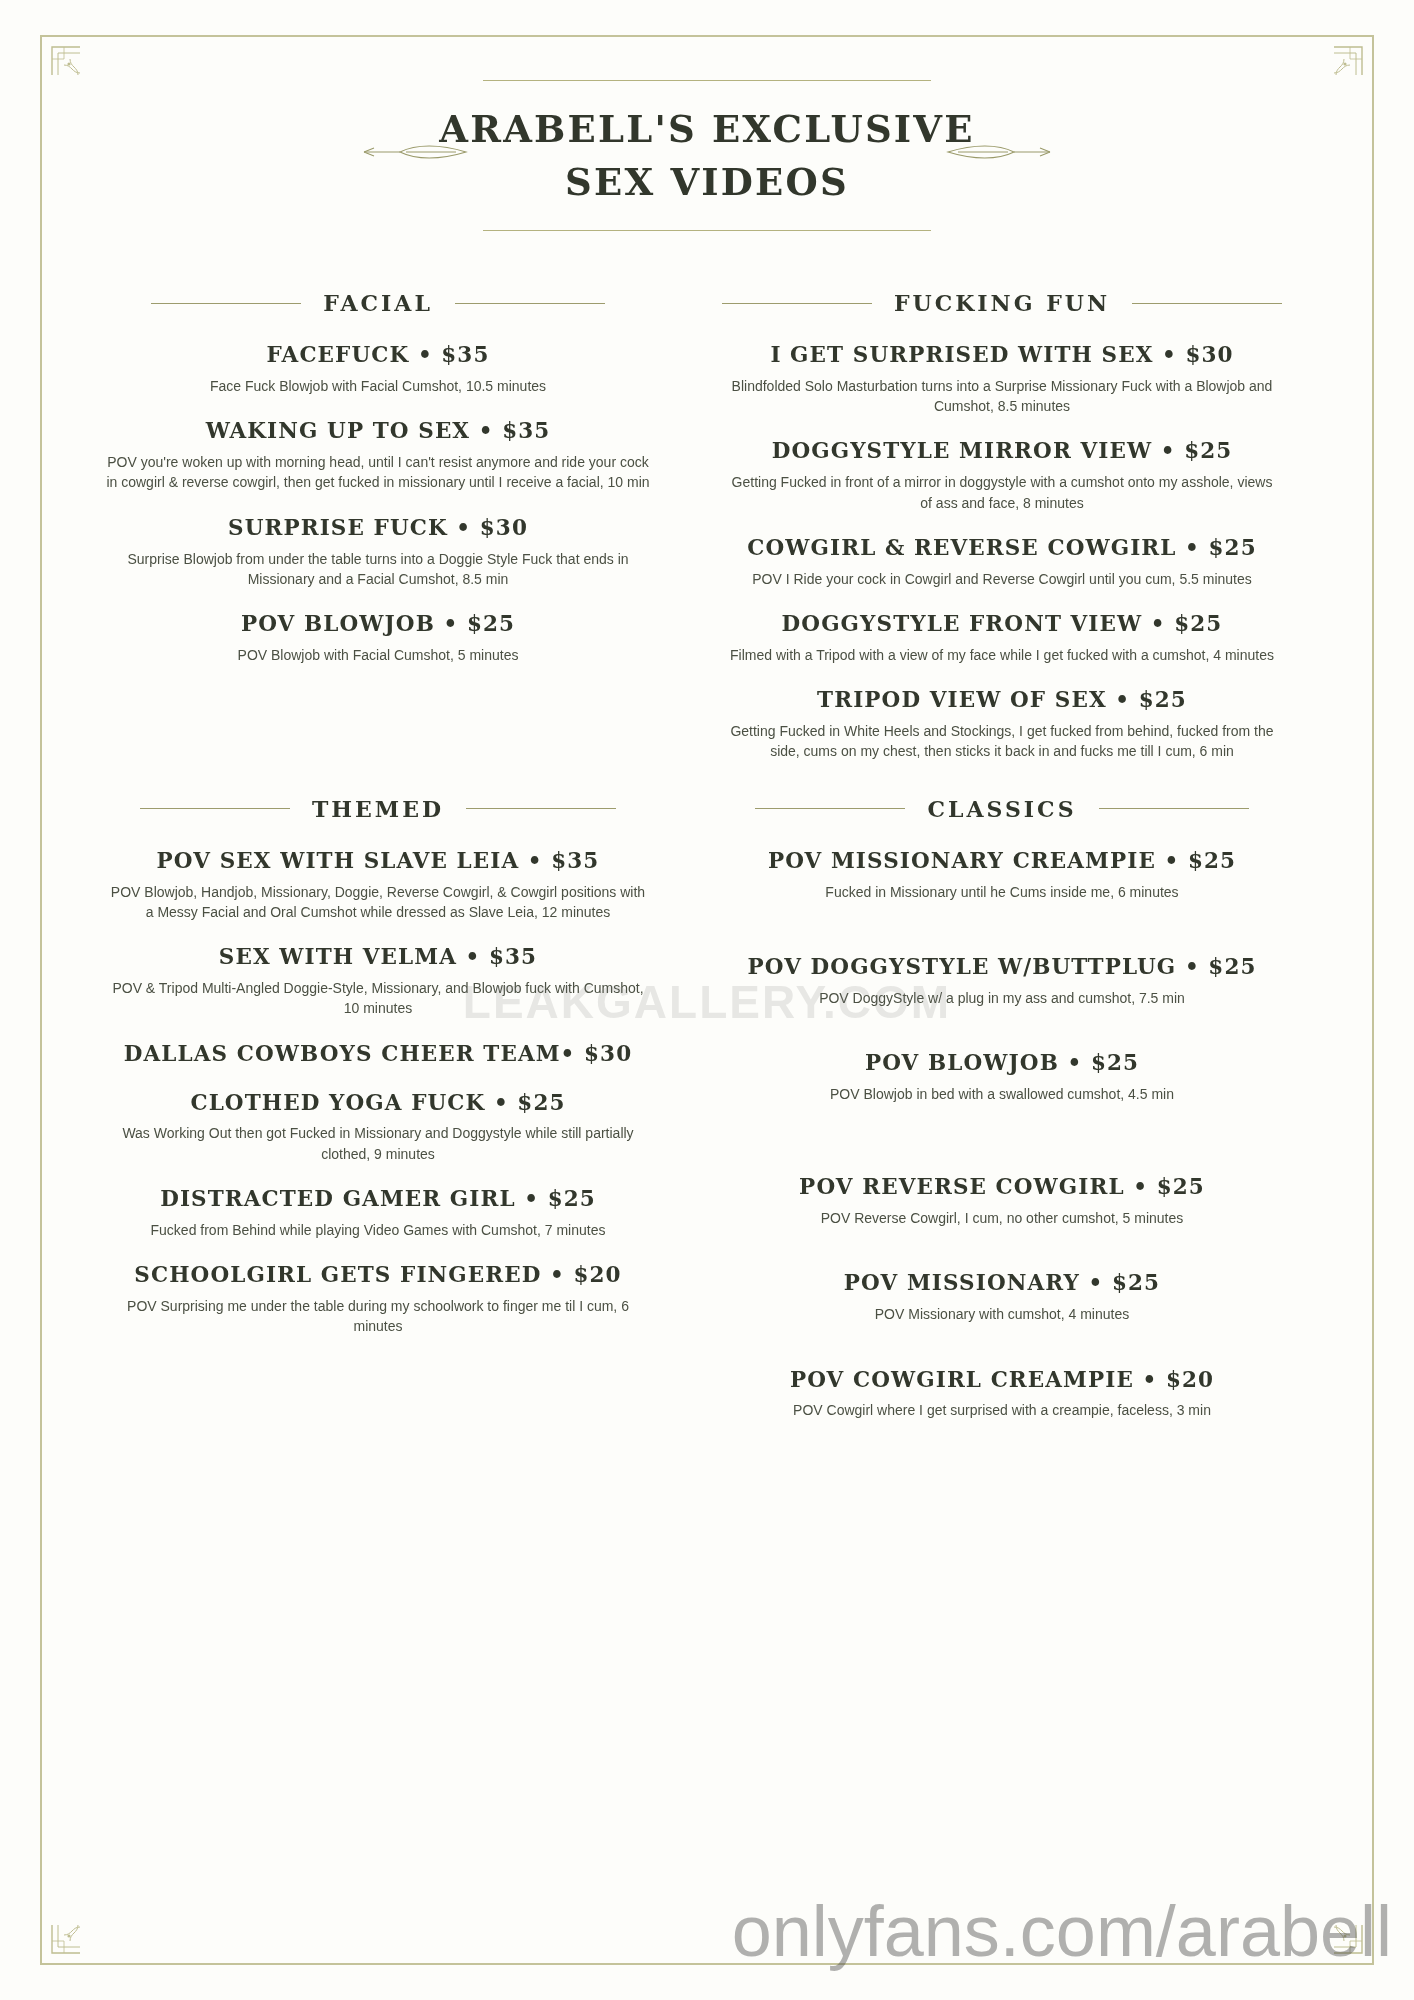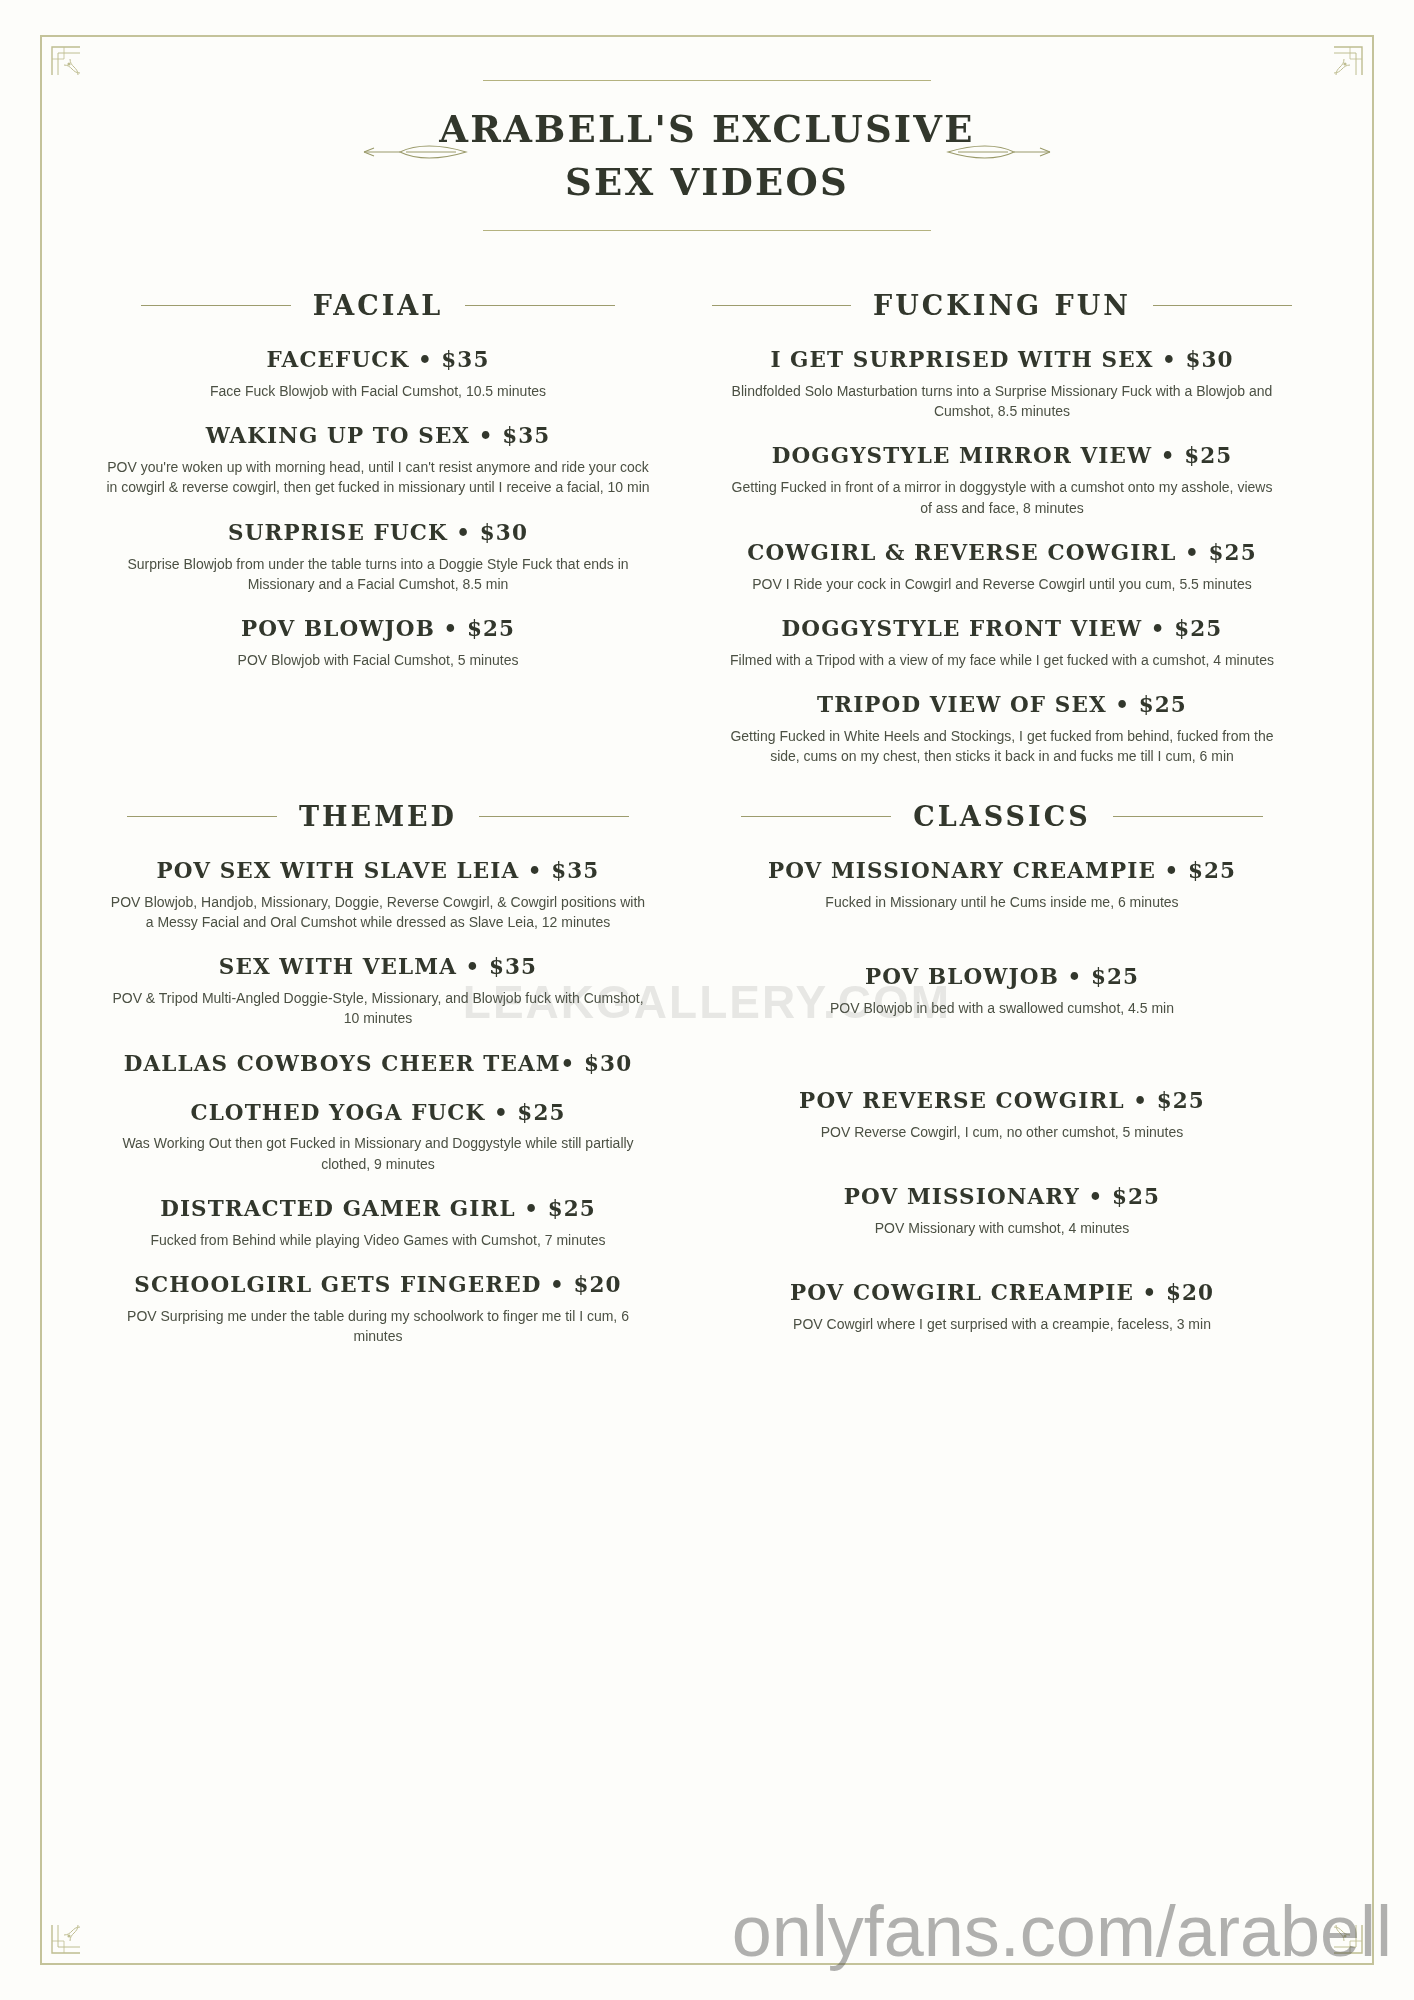--- a/index.html
+++ b/index.html
@@ -99,21 +99,21 @@
   }
   .sec-head .line {
     flex: 1;
     height: 1px;
     background: #9d9c6d;
     max-width: 150px;
   }
   .sec-title {
     font-family: "DejaVu Serif", serif;
     font-weight: bold;
-    font-size: 27px;
+    font-size: 22px;
     letter-spacing: 3px;
     color: #32372c;
     text-transform: uppercase;
     white-space: nowrap;
   }
   .item {
     text-align: center;
     margin-bottom: 22px;
   }
   .item-title {
@@ -338,20 +338,24 @@
           <div class="sec-head">
             <span class="line"></span>
             <span class="sec-title">CLASSICS</span>
             <span class="line"></span>
           </div>
 
           <div class="item" style="margin-bottom:52px;">
             <div class="item-title">POV MISSIONARY CREAMPIE • $25</div>
             <div class="item-desc">Fucked in Missionary until he Cums inside me, 6 minutes</div>
           </div>
+          <div class="item" style="margin-bottom:42px;">
+            <div class="item-title">POV DOGGYSTYLE W/BUTTPLUG • $25</div>
+            <div class="item-desc">POV DoggyStyle w/ a plug in my ass and cumshot, 7.5 min</div>
+          </div>
           <div class="item" style="margin-bottom:70px;">
             <div class="item-title">POV BLOWJOB • $25</div>
             <div class="item-desc">POV Blowjob in bed with a swallowed cumshot, 4.5 min</div>
           </div>
           <div class="item" style="margin-bottom:42px;">
             <div class="item-title">POV REVERSE COWGIRL • $25</div>
             <div class="item-desc">POV Reverse Cowgirl, I cum, no other cumshot, 5 minutes</div>
           </div>
           <div class="item" style="margin-bottom:42px;">
             <div class="item-title">POV MISSIONARY • $25</div>

